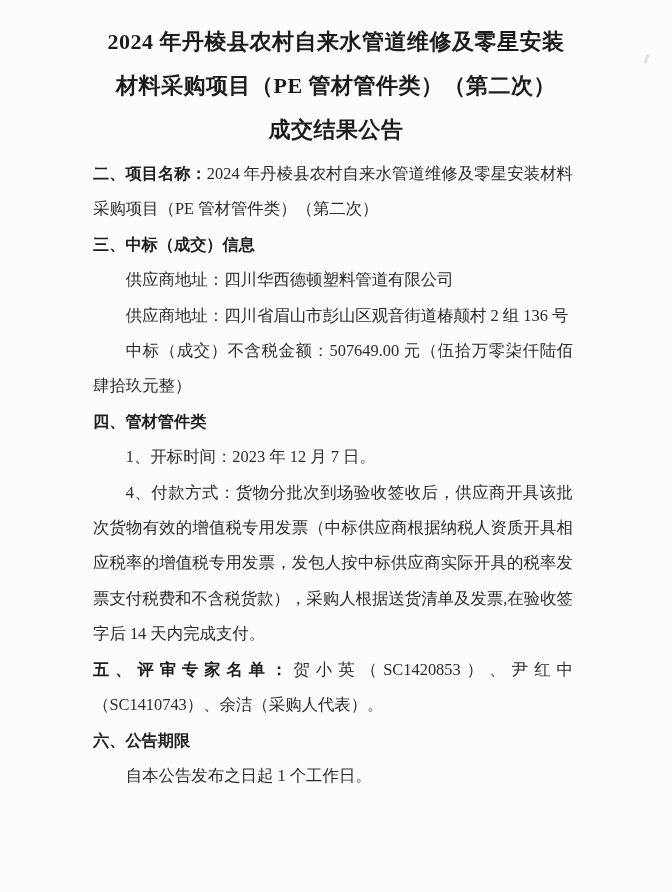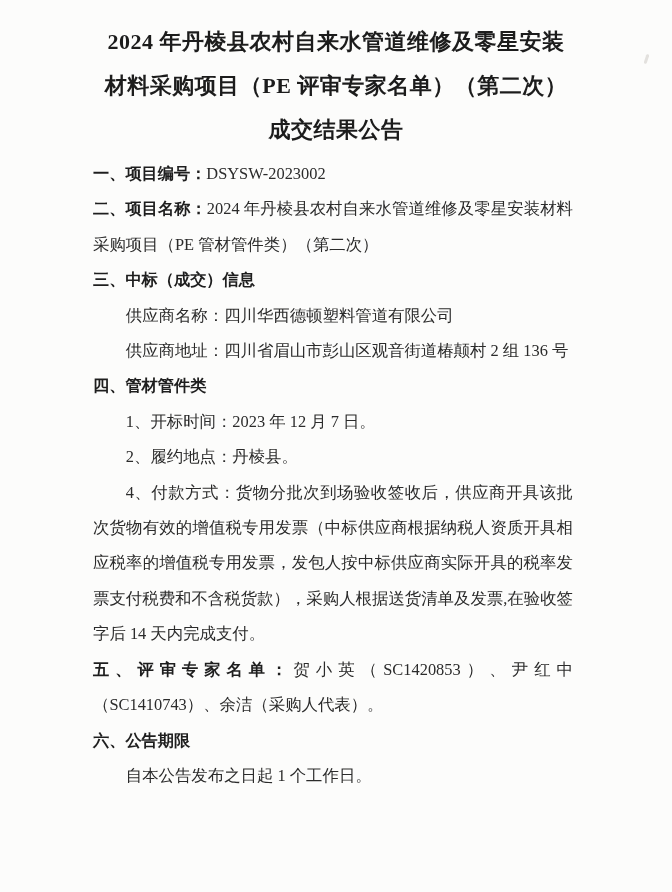--- a/index.html
+++ b/index.html
@@ -66,42 +66,41 @@
   }
 </style>
 </head>
 <body>
 
 <div class="page">
   <div class="scan-speck"></div>
 
   <h1 class="doc-title">
     <span class="title-line">2024 年丹棱县农村自来水管道维修及零星安装</span>
-    <span class="title-line">材料采购项目（PE 评审专家名单）（第二次）</span>
+    <span class="title-line">材料采购项目（PE 管材管件类）（第二次）</span>
     <span class="title-line">成交结果公告</span>
   </h1>
 
   <div class="content">
 
-    <p><span class="h">一、项目编号：</span><span class="v">DSYSW-2023002</span></p>
 
     <p><span class="h">二、项目名称：</span><span class="v">2024 年丹棱县农村自来水管道维修及零星安装材料采购项目（PE 管材管件类）（第二次）</span></p>
 
     <p class="h">三、中标（成交）信息</p>
 
-    <p class="indent">供应商名称：四川华西德顿塑料管道有限公司</p>
+    <p class="indent">供应商地址：四川华西德顿塑料管道有限公司</p>
 
     <p class="indent">供应商地址：四川省眉山市彭山区观音街道椿颠村 2 组 136 号</p>
 
+    <p class="indent">中标（成交）不含税金额：507649.00 元（伍拾万零柒仟陆佰肆拾玖元整）</p>
 
     <p class="h">四、管材管件类</p>
 
     <p class="indent">1、开标时间：2023 年 12 月 7 日。</p>
 
-    <p class="indent">2、履约地点：丹棱县。</p>
 
 
     <p class="indent">4、付款方式：货物分批次到场验收签收后，供应商开具该批次货物有效的增值税专用发票（中标供应商根据纳税人资质开具相应税率的增值税专用发票，发包人按中标供应商实际开具的税率发票支付税费和不含税货款），采购人根据送货清单及发票,在验收签字后 14 天内完成支付。</p>
 
     <p><span class="h">五、评审专家名单：</span><span class="v">贺小英（SC1420853）、尹红中（SC1410743）、余洁（采购人代表）。</span></p>
 
     <p class="h">六、公告期限</p>
 
     <p class="indent">自本公告发布之日起 1 个工作日。</p>
 

